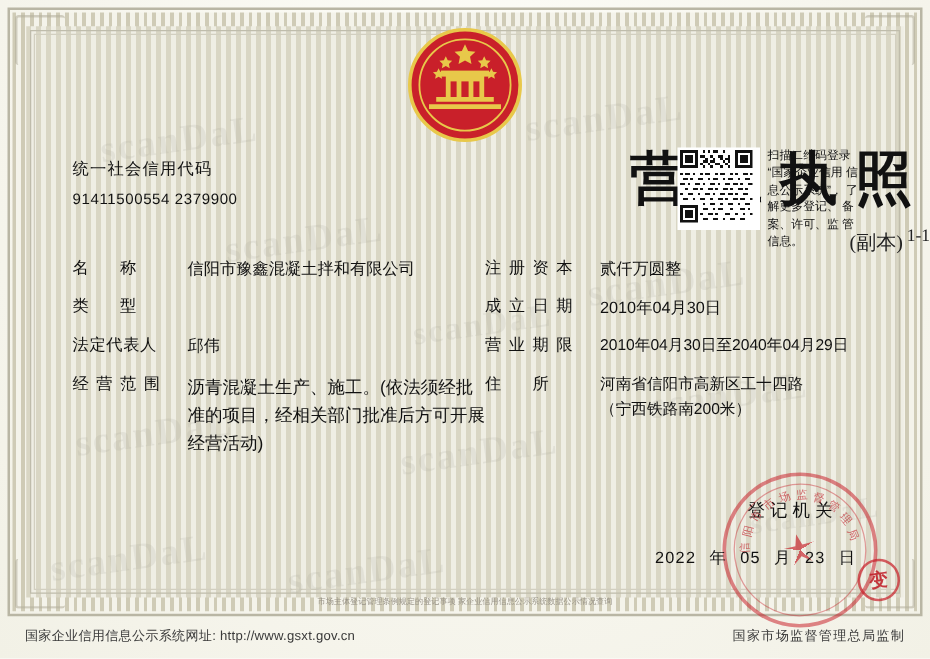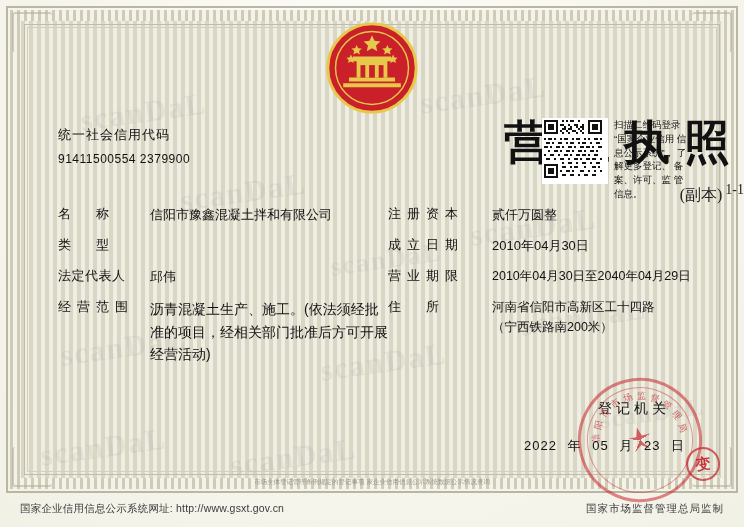--- a/index.html
+++ b/index.html
@@ -93,21 +93,21 @@
   .qr{width:62px;height:62px;background:#fff;padding:2px;}
   .qr-text{
     width:78px;font-size:9.5px;line-height:1.45;color:#111;
     text-align:left;
   }
 
   
   .fields{position:absolute;left:58px;top:205px;right:40px;}
   .row{display:flex;margin-bottom:11px;font-size:13px;color:#111;}
   .col-left{width:330px;display:flex;}
-  .col-right{flex:1;display:flex;gap:12px;}
+  .col-right{flex:1;display:flex;}
   .lbl{
     width:92px;flex:none;letter-spacing:6px;
     font-family:"Liberation Serif", serif;
   }
   .lbl.l4{letter-spacing:0.5px;}
   .val{flex:1;line-height:1.55;}
   .val.small{font-size:12.5px;}
   .scope{width:240px;line-height:1.6;font-size:14px;}
 
   

